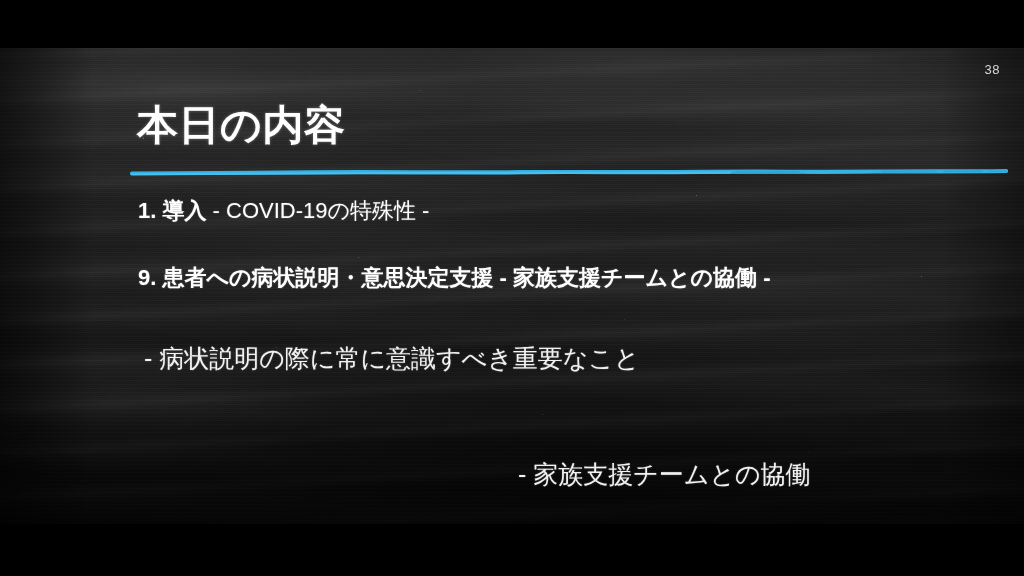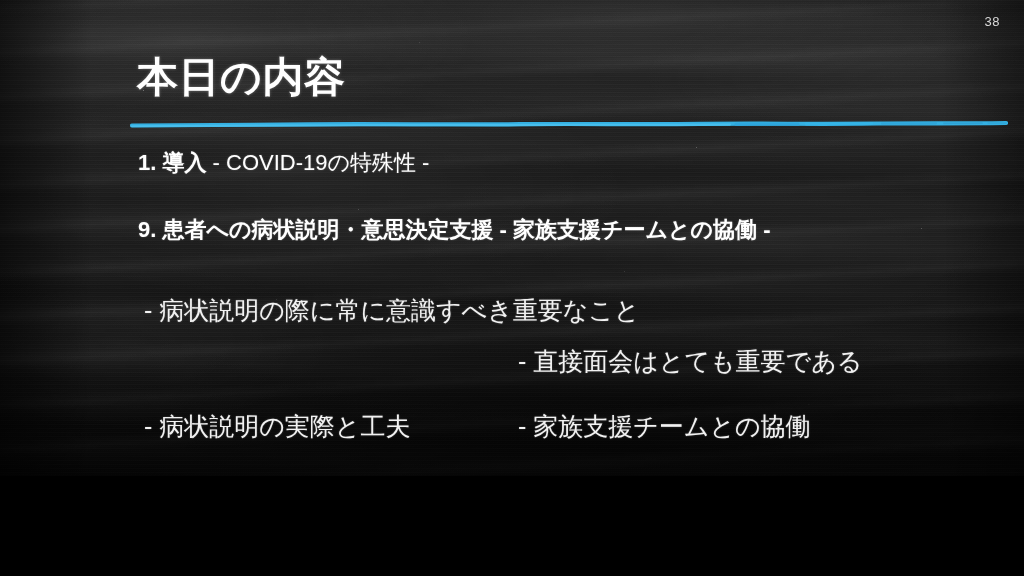--- a/index.html
+++ b/index.html
@@ -8,20 +8,21 @@
     background: #000;
   }
   .slide {
     position: relative;
     width: 1024px;
     height: 476px;
     overflow: hidden;
     background-color: #111111;
     font-family: "Liberation Sans", "DejaVu Sans", sans-serif;
     color: #ffffff;
+    margin-top: 48px;
   }
 
   
   .tex-base {
     position: absolute;
     inset: 0;
     background:
       linear-gradient(180deg,
         #232323 0%,
         #262626 6%,
@@ -216,23 +217,21 @@
 
       <div class="bullet-row row-2">
         <div class="b-left lvl1 all-bold col-left">9. 患者への病状説明・意思決定支援 - 家族支援チームとの協働 -</div>
       </div>
 
       <div class="bullet-row row-3">
         <div class="b-left lvl2 col-left-ind">- 病状説明の際に常に意識すべき重要なこと</div>
       </div>
 
       <div class="bullet-row row-4">
-        <div class="b-right lvl2 col-right">- 直接面会はとても重要である</div>
       </div>
 
       <div class="bullet-row row-5">
-        <div class="b-left lvl2 col-left-ind">- 病状説明の実際と工夫</div>
         <div class="b-right lvl2 col-right">- 家族支援チームとの協働</div>
       </div>
 
     </div>
   </div>
 </div>
 
 </body></html>

